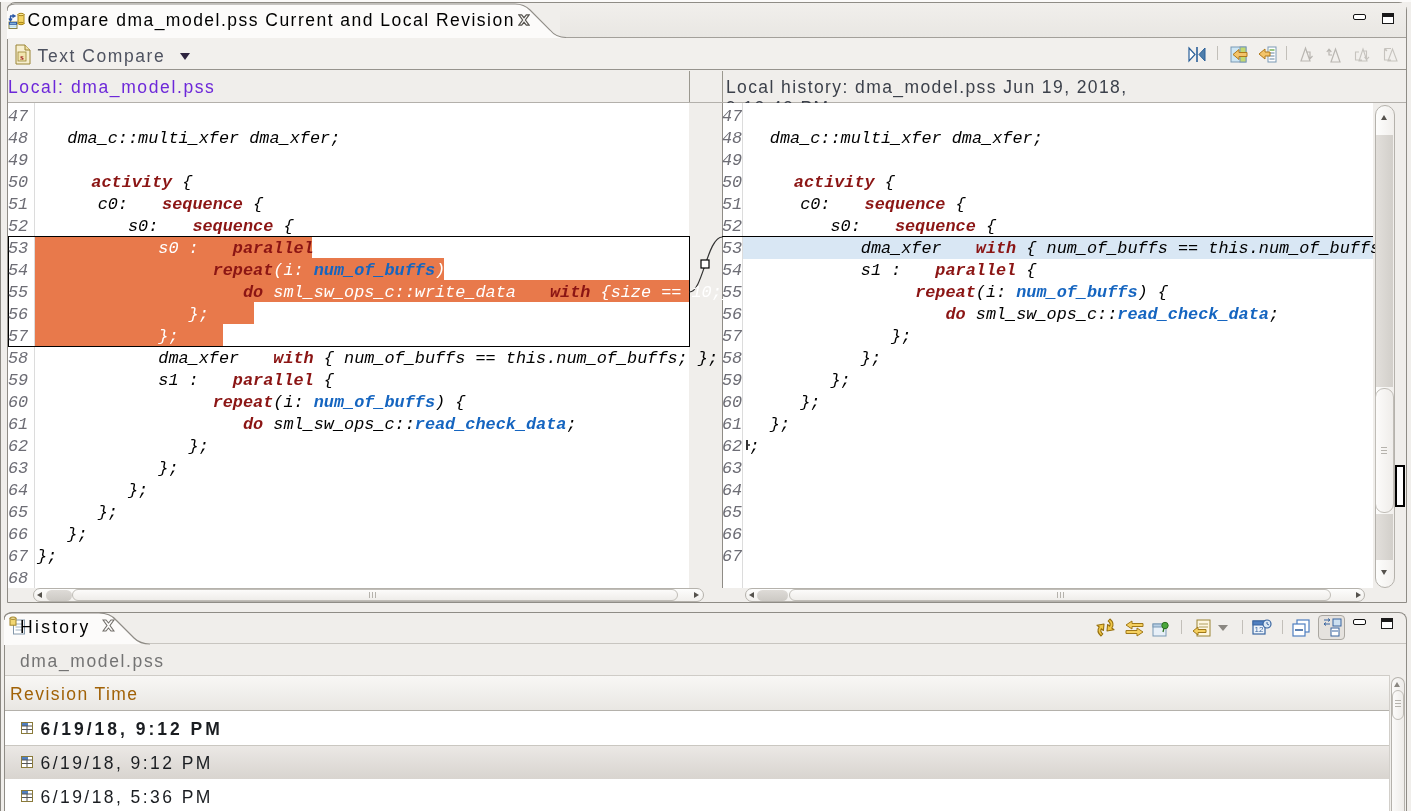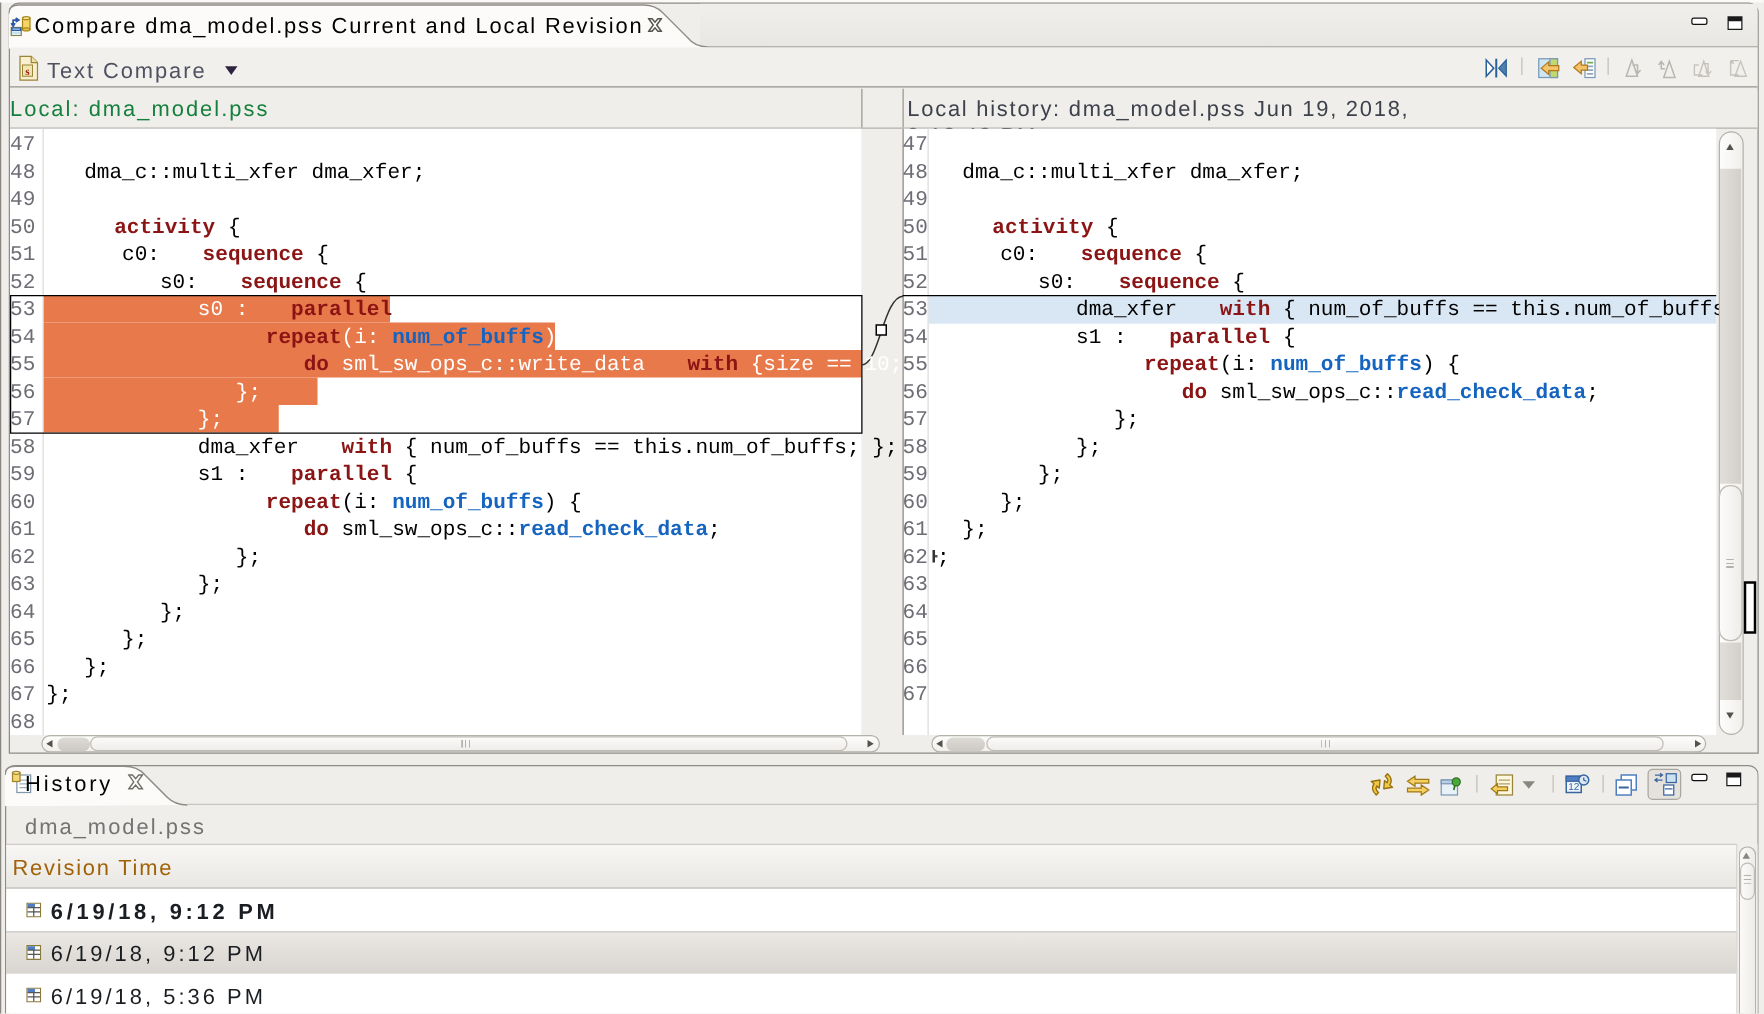--- a/index.html
+++ b/index.html
@@ -1,20 +1,20 @@
 <!DOCTYPE html>
 <html><head>
 <meta charset="utf-8">
 <style>
 * { margin:0; padding:0; box-sizing:border-box; }
 html,body { width:1411px; height:811px; overflow:hidden; }
 body { background:#f0eeeb; font-family:"Liberation Sans", sans-serif; }
 #root { position:relative; width:1173px; height:811px;padding-left:39px; }
 .abs { position:absolute; }
-.mono { font-family:"Liberation Mono", monospace; font-size:16.85px; line-height:22px; }
+.mono { font-family:"Liberation Mono", monospace; font-size:16.85px; line-height:22px;font-style:italic; }
 .mono > div { white-space:pre; height:22px; }
 .pre { white-space:pre; }
 .k { color:#8b1514; font-weight:bold;margin-left:24px; }
 .b { color:#1565c0; font-weight:bold; }
 .w { color:#ffffff; }
 .num { color:#6d6d75; }
 .ui { font-size:17.5px; color:#000; }
 </style>
 </head>
 <body>
@@ -94,21 +94,21 @@
 <svg class="abs" style="left:1353px;top:46px;" width="19" height="18" viewBox="0 0 19 18">
   <path d="M6,15 L10,3 L14,15 Z M10,5 L13.5,5 L13.5,13 M11.5,11 L13.5,13.6 L16,11 M6,6 L2.5,6 L2.5,14 L9,14" fill="none" stroke="#c6c3be" stroke-width="1.1"></path>
 </svg>
 <svg class="abs" style="left:1382px;top:46px;" width="19" height="18" viewBox="0 0 19 18">
   <path d="M6,15 L10.5,3 L15,15 Z M5,5 L2.5,2.5 M2.5,2.5 L2.5,14 L9,14 M2.5,2.5 L9,2.5 M4.5,2.5 L2.5,5" fill="none" stroke="#c6c3be" stroke-width="1.1"></path>
 </svg>
 
 <div class="abs" style="left:8px;top:71px;width:1398px;height:32px;background:#f0eeeb;border-bottom:1px solid #b3b0ab;"></div>
 <div class="abs" style="left:689px;top:71px;width:1px;height:31px;background:#9b988f;"></div>
 <div class="abs" style="left:722px;top:71px;width:1px;height:31px;background:#9b988f;"></div>
-<div class="abs ui" id="hl" style="left:8.00px;top:76.5px;color:#15803d;letter-spacing:1.62px;">Local: dma_model.pss</div>
+<div class="abs ui" id="hl" style="left:8.00px;top:76.5px;color:#6d28d9;letter-spacing:1.62px;">Local: dma_model.pss</div>
 <div class="abs ui" id="hr" style="left:725.90px;top:76.5px;color:#3c414b;letter-spacing:1.41px;">Local history: dma_model.pss Jun 19, 2018, 9:12:42 PM</div>
 
 <div class="abs" style="left:8px;top:103px;width:681px;height:485px;background:#ffffff;"></div>
 <div class="abs" style="left:723px;top:103px;width:650px;height:485px;background:#ffffff;"></div>
 <div class="abs" style="left:722px;top:103px;width:1px;height:485px;background:#8f8c86;"></div>
 
 <div class="abs" style="left:34px;top:103px;width:1px;height:485px;background:#dcdcdc;"></div>
 <div class="abs" style="left:742px;top:103px;width:1px;height:485px;background:#dcdcdc;"></div>
 
 <div class="abs" style="left:35px;top:236px;width:277px;height:22px;background:#e8794b;"></div>

